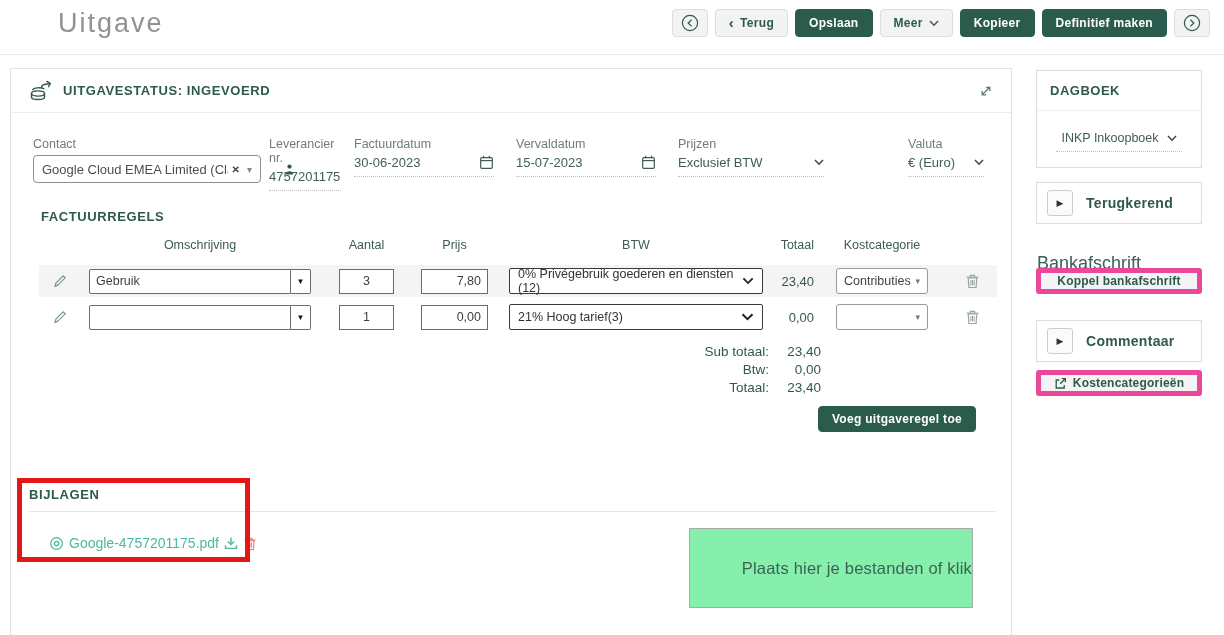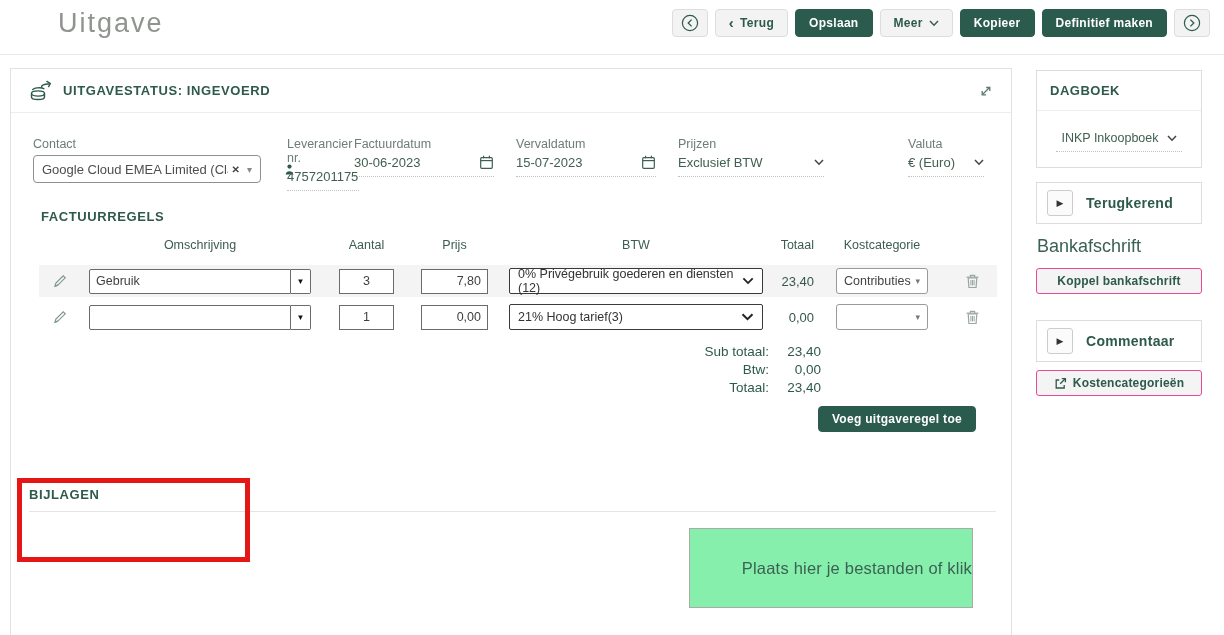--- a/index.html
+++ b/index.html
@@ -101,23 +101,23 @@
   .card { position:absolute; left:1036px; width:166px; background:#fff; border:1px solid #ddd; }
   .card-head { padding:12px 13px; font-size:13px; font-weight:bold; color:#2e5a4b;
     letter-spacing:.5px; border-bottom:1px solid #eee; }
   .dagboek-value { margin:20px auto 0; width:126px; display:flex; align-items:center;
     justify-content:center; gap:8px; border-bottom:1px dotted #c0c0c0; padding-bottom:6px;
     font-size:12.5px; color:#41604f; cursor:pointer; }
   .collapse-card { height:42px; display:flex; align-items:center; padding:0 10px; gap:13px; }
   .play-btn { width:26px; height:26px; border:1px solid #ccc; background:#fbfbfb; border-radius:3px;
     display:flex; align-items:center; justify-content:center; font-size:9px; color:#333; cursor:pointer; }
   .collapse-label { font-size:14px; font-weight:bold; color:#2e5a4b; letter-spacing:.3px; }
-  .bank-heading { position:absolute; left:1037px; top:236px; font-size:18px; color:#3a6152; font-weight:400; }
+  .bank-heading { position:absolute; left:1037px; top:253px; font-size:18px; color:#3a6152; font-weight:400; }
   .side-btn { position:absolute; left:1036px; width:166px; height:26px; background:#f4f4f4;
-    border:1px solid #ec4899; border-radius:3px; font-size:12px; font-weight:bold; color:#2e5a4b;
+    border:5px solid #ec4899; border-radius:3px; font-size:12px; font-weight:bold; color:#2e5a4b;
     display:flex; align-items:center; justify-content:center; gap:6px; cursor:pointer;
     font-family:inherit; letter-spacing:.2px; }
 
   svg { display:block; }
 </style>
 </head>
 <body>
 
 <h1 class="page-title">Uitgave</h1>
 
@@ -185,21 +185,21 @@
       <span class="cs-caret">▾</span>
     </div>
     <span class="contact-extra">
       <svg width="9" height="11" viewBox="0 0 9 11">
         <circle cx="4.5" cy="2.6" r="2.1" fill="#2e5a4b"></circle>
         <path d="M0.6 10.4 a4 4 0 0 1 7.8 0 Z" fill="#2e5a4b"></path>
       </svg>
     </span>
   </div>
 
-  <div class="field" style="left:276px; top:68px; width:72px;">
+  <div class="field" style="left:258px; top:68px; width:72px;">
     <div class="flabel">Leverancier nr.</div>
     <div class="fvalue">
       <span class="grow">4757201175</span>
     </div>
   </div>
 
   <div class="field" style="left:343px; top:68px; width:140px;">
     <div class="flabel">Factuurdatum</div>
     <div class="fvalue">
       <span class="grow">30-06-2023</span>
@@ -365,20 +365,40 @@
     </div>
   </div>
 
   <button class="btn dark add-line-btn">
     <span>Voeg uitgaveregel toe</span>
   </button>
 
   <div class="attach-title">BIJLAGEN</div>
   <div class="attach-divider"></div>
 
+  <div class="file-row">
+    <svg width="15" height="15" viewBox="0 0 15 15">
+      <circle cx="7.5" cy="7.5" r="5.8" fill="none" stroke="#4bb9a1" stroke-width="1.3"></circle>
+      <circle cx="7.5" cy="7.5" r="2.2" fill="none" stroke="#4bb9a1" stroke-width="1.3"></circle>
+    </svg>
+    <a class="file-name" href="#">Google-4757201175.pdf</a>
+    <svg width="14" height="14" viewBox="0 0 14 14">
+      <line x1="7" y1="1.5" x2="7" y2="8" stroke="#4bb9a1" stroke-width="1.4"></line>
+      <polyline points="4,5.4 7,8.4 10,5.4" fill="none" stroke="#4bb9a1" stroke-width="1.4"></polyline>
+      <path d="M1.5 9.2 v3.2 h11 v-3.2" fill="none" stroke="#4bb9a1" stroke-width="1.4"></path>
+    </svg>
+    <svg width="14" height="15" viewBox="0 0 15 16">
+      <path d="M3.2 5 h8.6 l-0.7 9.5 h-7.2 Z" fill="none" stroke="#f08080" stroke-width="1.3"></path>
+      <line x1="1.6" y1="4.2" x2="13.4" y2="4.2" stroke="#f08080" stroke-width="1.3"></line>
+      <path d="M5.4 4 v-1.6 h4.2 v1.6" fill="none" stroke="#f08080" stroke-width="1.3"></path>
+      <line x1="5.9" y1="7" x2="5.9" y2="12.4" stroke="#f08080" stroke-width="1"></line>
+      <line x1="7.5" y1="7" x2="7.5" y2="12.4" stroke="#f08080" stroke-width="1"></line>
+      <line x1="9.1" y1="7" x2="9.1" y2="12.4" stroke="#f08080" stroke-width="1"></line>
+    </svg>
+  </div>
 
   <div class="dropzone">
     <span>Plaats hier je bestanden of klik</span>
   </div>
 </div>
 
 <div class="red-box"></div>
 
 <div class="card" style="top:70px; height:98px;">
   <div class="card-head">DAGBOEK</div>

